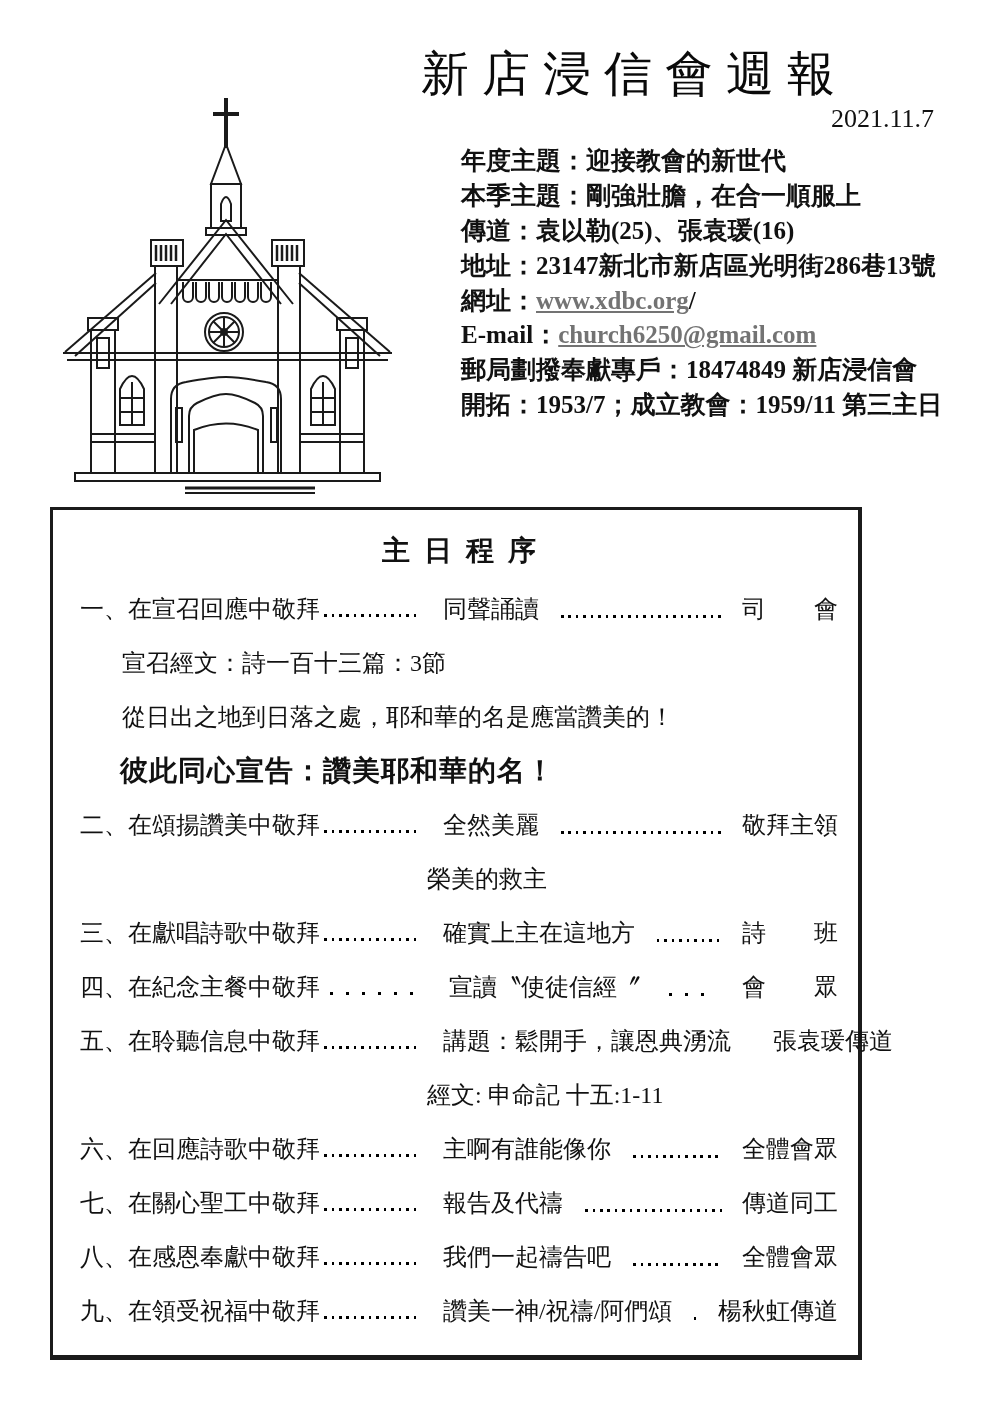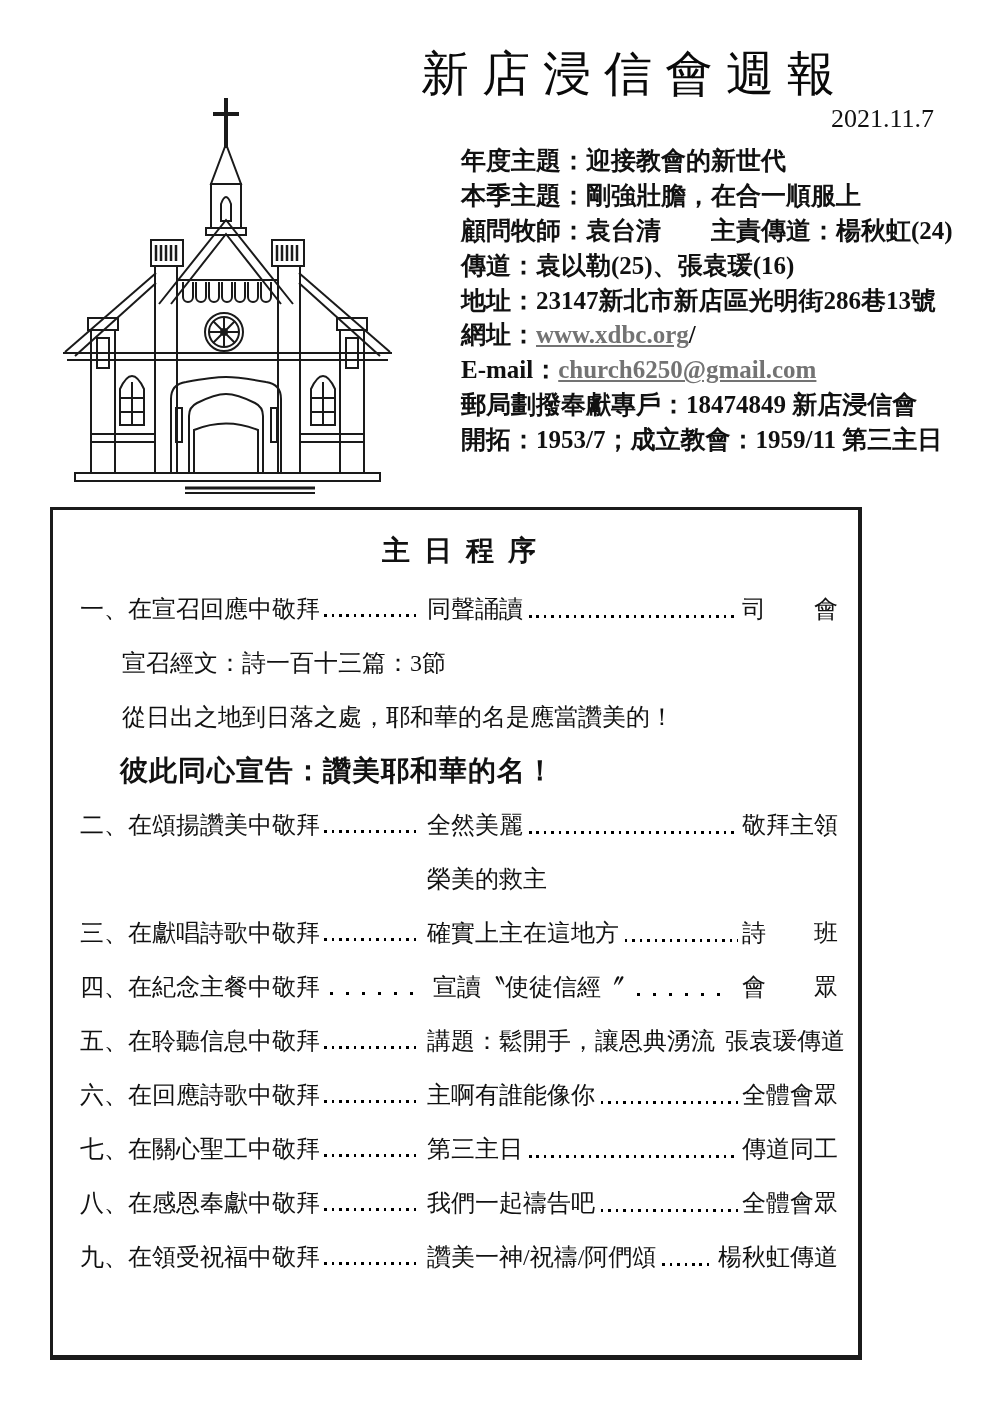--- a/index.html
+++ b/index.html
@@ -18,21 +18,21 @@
   .info .line { height:34.9px;margin-left:40px; }
   .blue-link { color:#737373; text-decoration:underline; cursor:pointer; }
   
   .program {
     position:absolute; left:50px; top:507px; width:812px; height:853px;
     box-sizing:border-box; border:3px solid #1b1b1b; border-right-width:4px; border-bottom-width:5px;
     padding:0 20px 0 27px;
   }
   .p-title { text-align:center; font-size:28px; font-weight:bold; letter-spacing:14px; padding-left:14px; margin-top:22px; line-height:38px; }
   .rows { margin-top:12px; font-size:24px; }
-  .row { height:54px; display:flex; align-items:center; }
+  .row { height:54px; display:flex; align-items:center;gap:16px; }
   .cl { width:347px; display:flex; align-items:flex-end; flex:none; }
   .lbl { white-space:pre; }
   .dots, .gdots {
     height:3px;
     background:repeating-linear-gradient(to right,#000 0 2.5px,transparent 2.5px 7.5px);
   }
   .cl .dots { flex:1; margin:0 6px 8px 4px; }
   .gdots { flex:1; align-self:flex-end; margin:0 4px 18px 6px; }
   .row.wide .dots, .row.wide .gdots {
     height:3.5px;
@@ -139,21 +139,20 @@
     </g>
   </svg>
 </div>
 
 <div class="header-block">
   <div class="doc-title">新店浸信會週報</div>
   <div class="doc-date">2021.11.7</div>
   <div class="info">
     <div class="line">年度主題：迎接教會的新世代</div>
     <div class="line">本季主題：剛強壯膽，在合一順服上</div>
-    <div class="line">顧問牧師：袁台清　　主責傳道：楊秋虹(24)</div>
     <div class="line">傳道：袁以勒(25)、張袁瑗(16)</div>
     <div class="line">地址：23147新北市新店區光明街286巷13號</div>
     <div class="line"><span>網址：</span><a class="blue-link">www.xdbc.org</a><span>/</span></div>
     <div class="line"><span>E-mail：</span><a class="blue-link">church6250@gmail.com</a><span></span></div>
     <div class="line">郵局劃撥奉獻專戶：18474849  新店浸信會</div>
     <div class="line">開拓：1953/7；成立教會：1959/11 第三主日</div>
   </div>
 </div>
 
 <div class="program">
@@ -219,37 +218,40 @@
     <div class="row">
       <span class="cl">
           <span class="lbl">五、在聆聽信息中敬拜</span>
           <span class="dots"></span>
         </span>
       <span class="mid">講題：鬆開手，讓恩典湧流</span>
       <span class="gdots"></span>
       <span class="rt">張袁瑗傳道</span>
     </div>
 
+    <div class="row midline">
+      <span>經文: 申命記 十五:1-11</span>
+    </div>
 
     <div class="row">
       <span class="cl">
           <span class="lbl">六、在回應詩歌中敬拜</span>
           <span class="dots"></span>
         </span>
       <span class="mid">主啊有誰能像你</span>
       <span class="gdots"></span>
       <span class="rt">全體會眾</span>
     </div>
 
     <div class="row">
       <span class="cl">
           <span class="lbl">七、在關心聖工中敬拜</span>
           <span class="dots"></span>
         </span>
-      <span class="mid">第三主日</span>
+      <span class="mid">報告及代禱</span>
       <span class="gdots"></span>
       <span class="rt">傳道同工</span>
     </div>
 
     <div class="row">
       <span class="cl">
           <span class="lbl">八、在感恩奉獻中敬拜</span>
           <span class="dots"></span>
         </span>
       <span class="mid">我們一起禱告吧</span>

